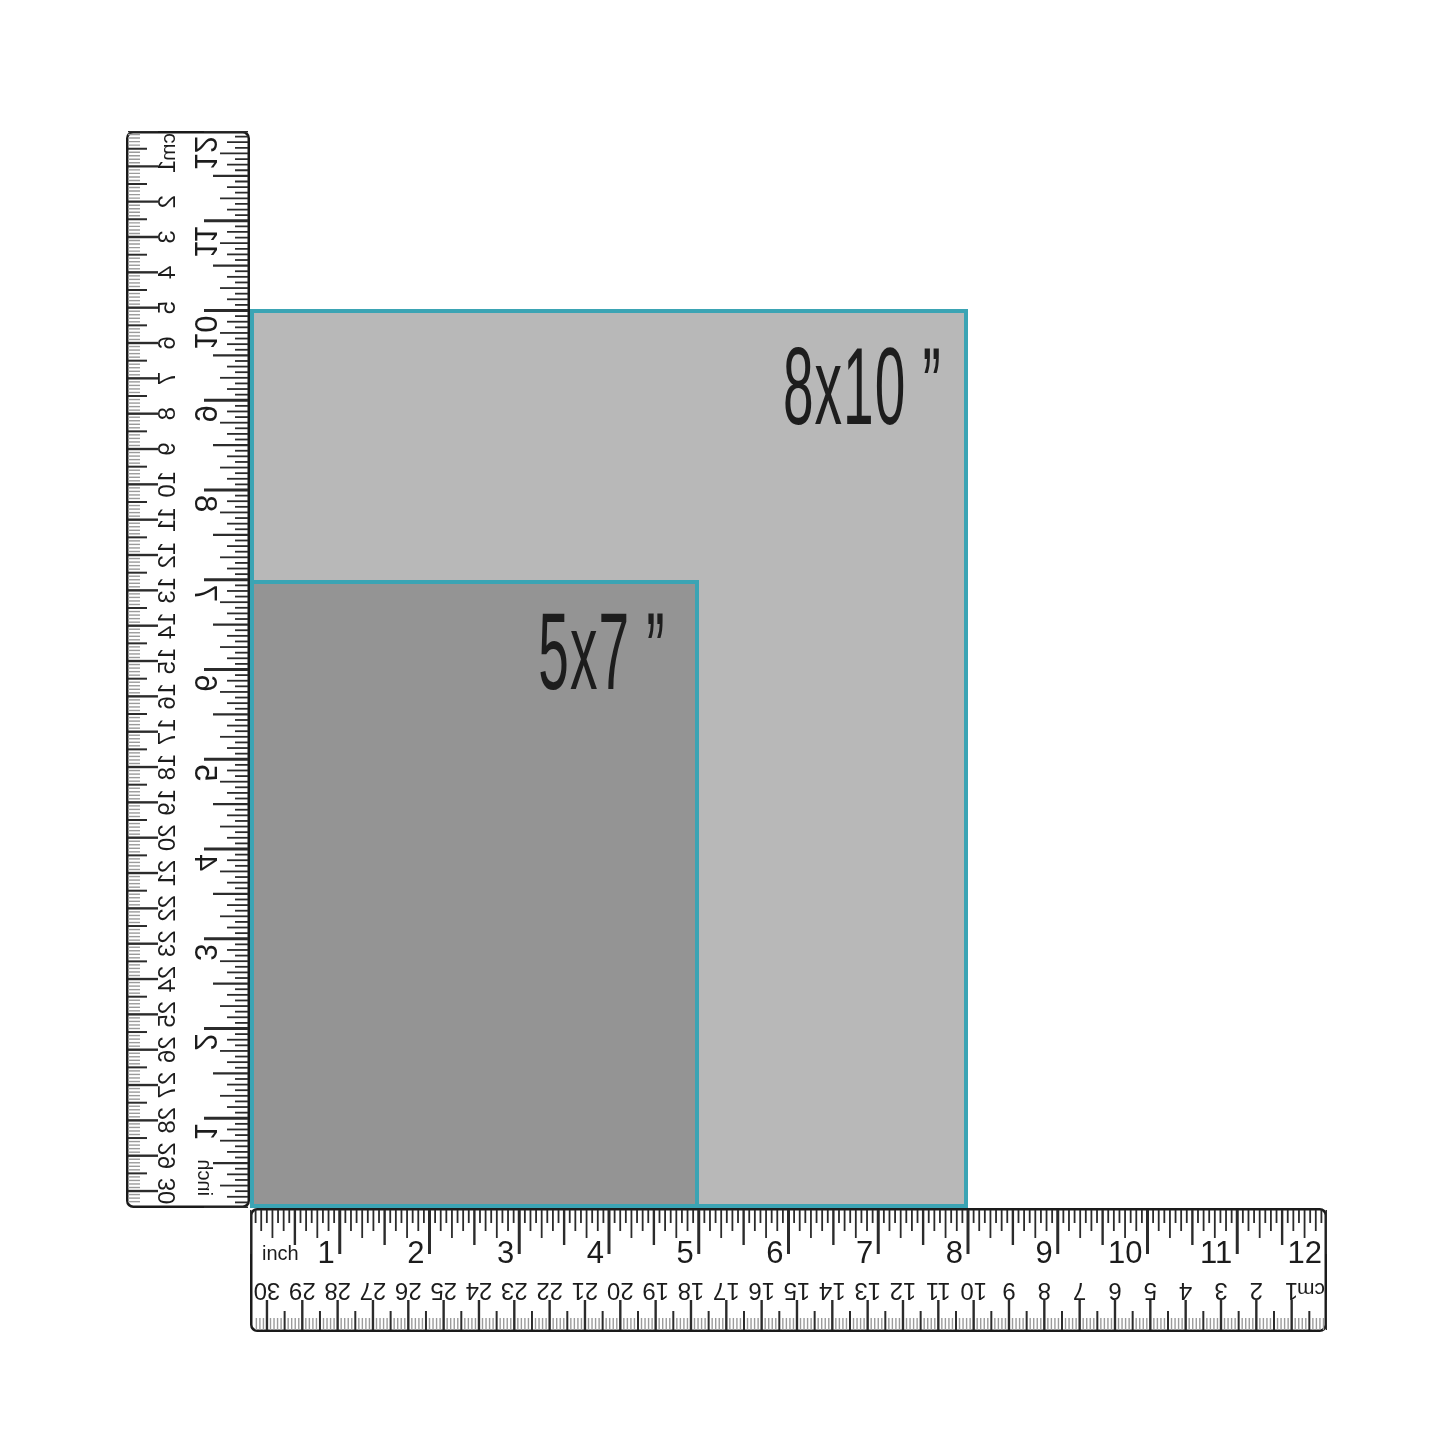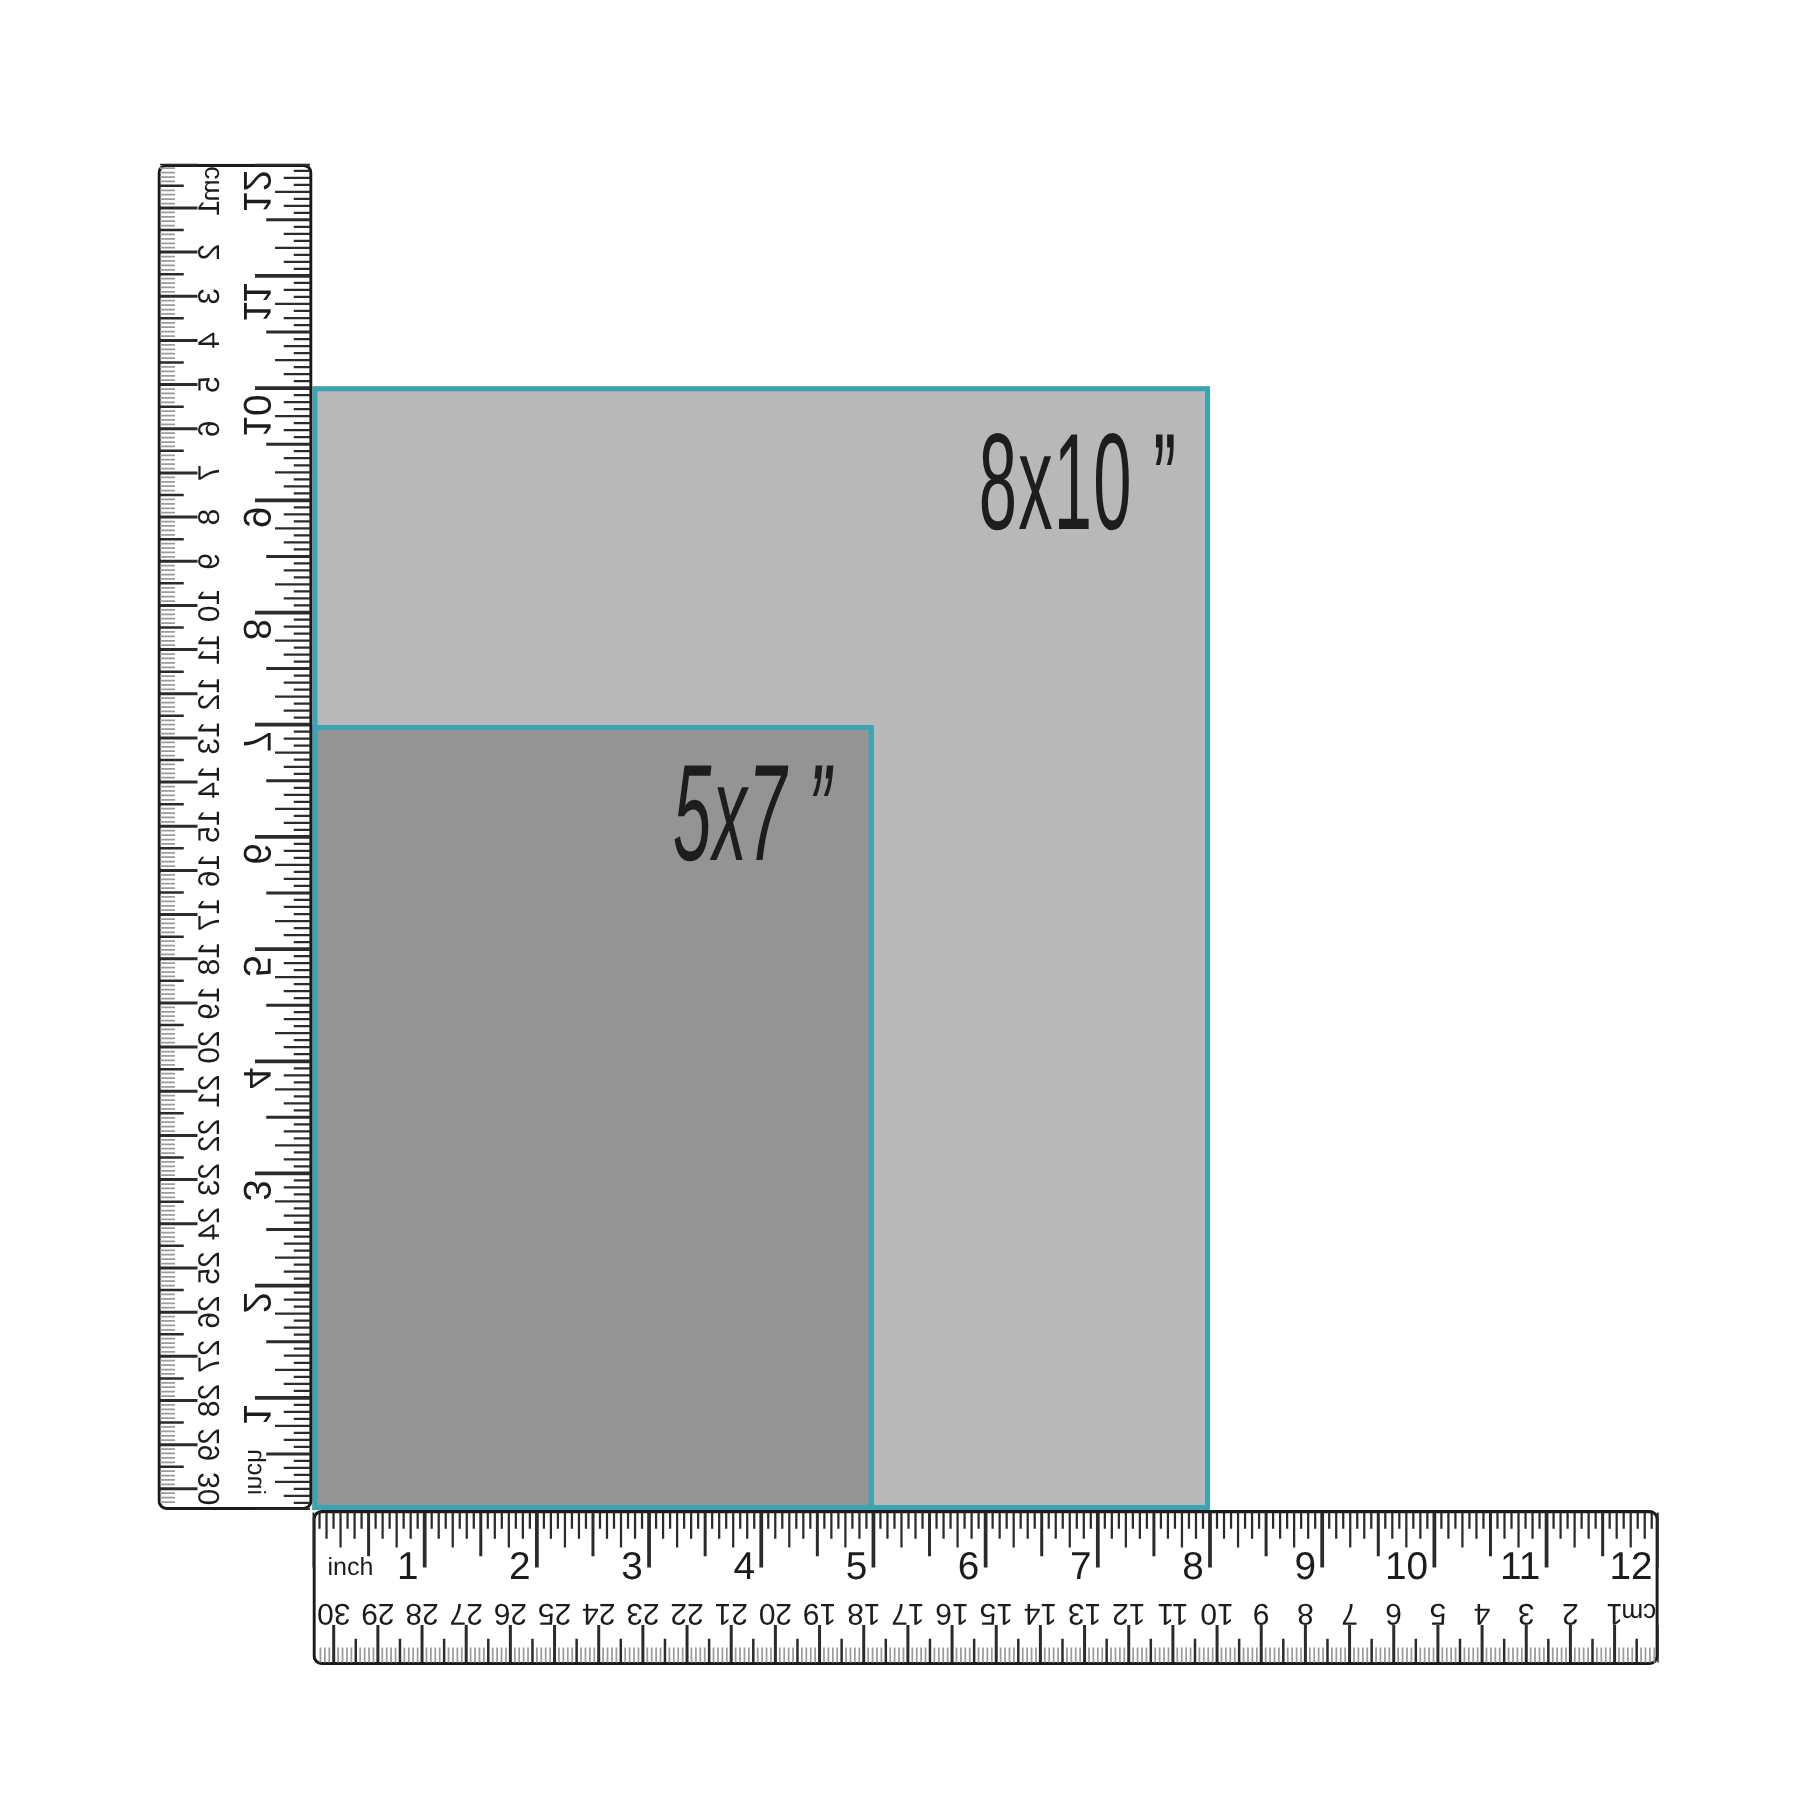--- a/index.html
+++ b/index.html
@@ -29,21 +29,20 @@
     width: 718px;
     height: 899px;
     z-index: 1;
   }
   .box-5x7 {
     left: 250px;
     top: 580px;
     width: 449px;
     height: 628px;
     z-index: 2;
-    font-style: italic;
   }
   .size-label {
     position: absolute;
     height: 112px;
     line-height: 112px;
     font-size: 110px;
     font-weight: 400;
     letter-spacing: 2px;
     color: #1d1d1d;
     text-align: center;

